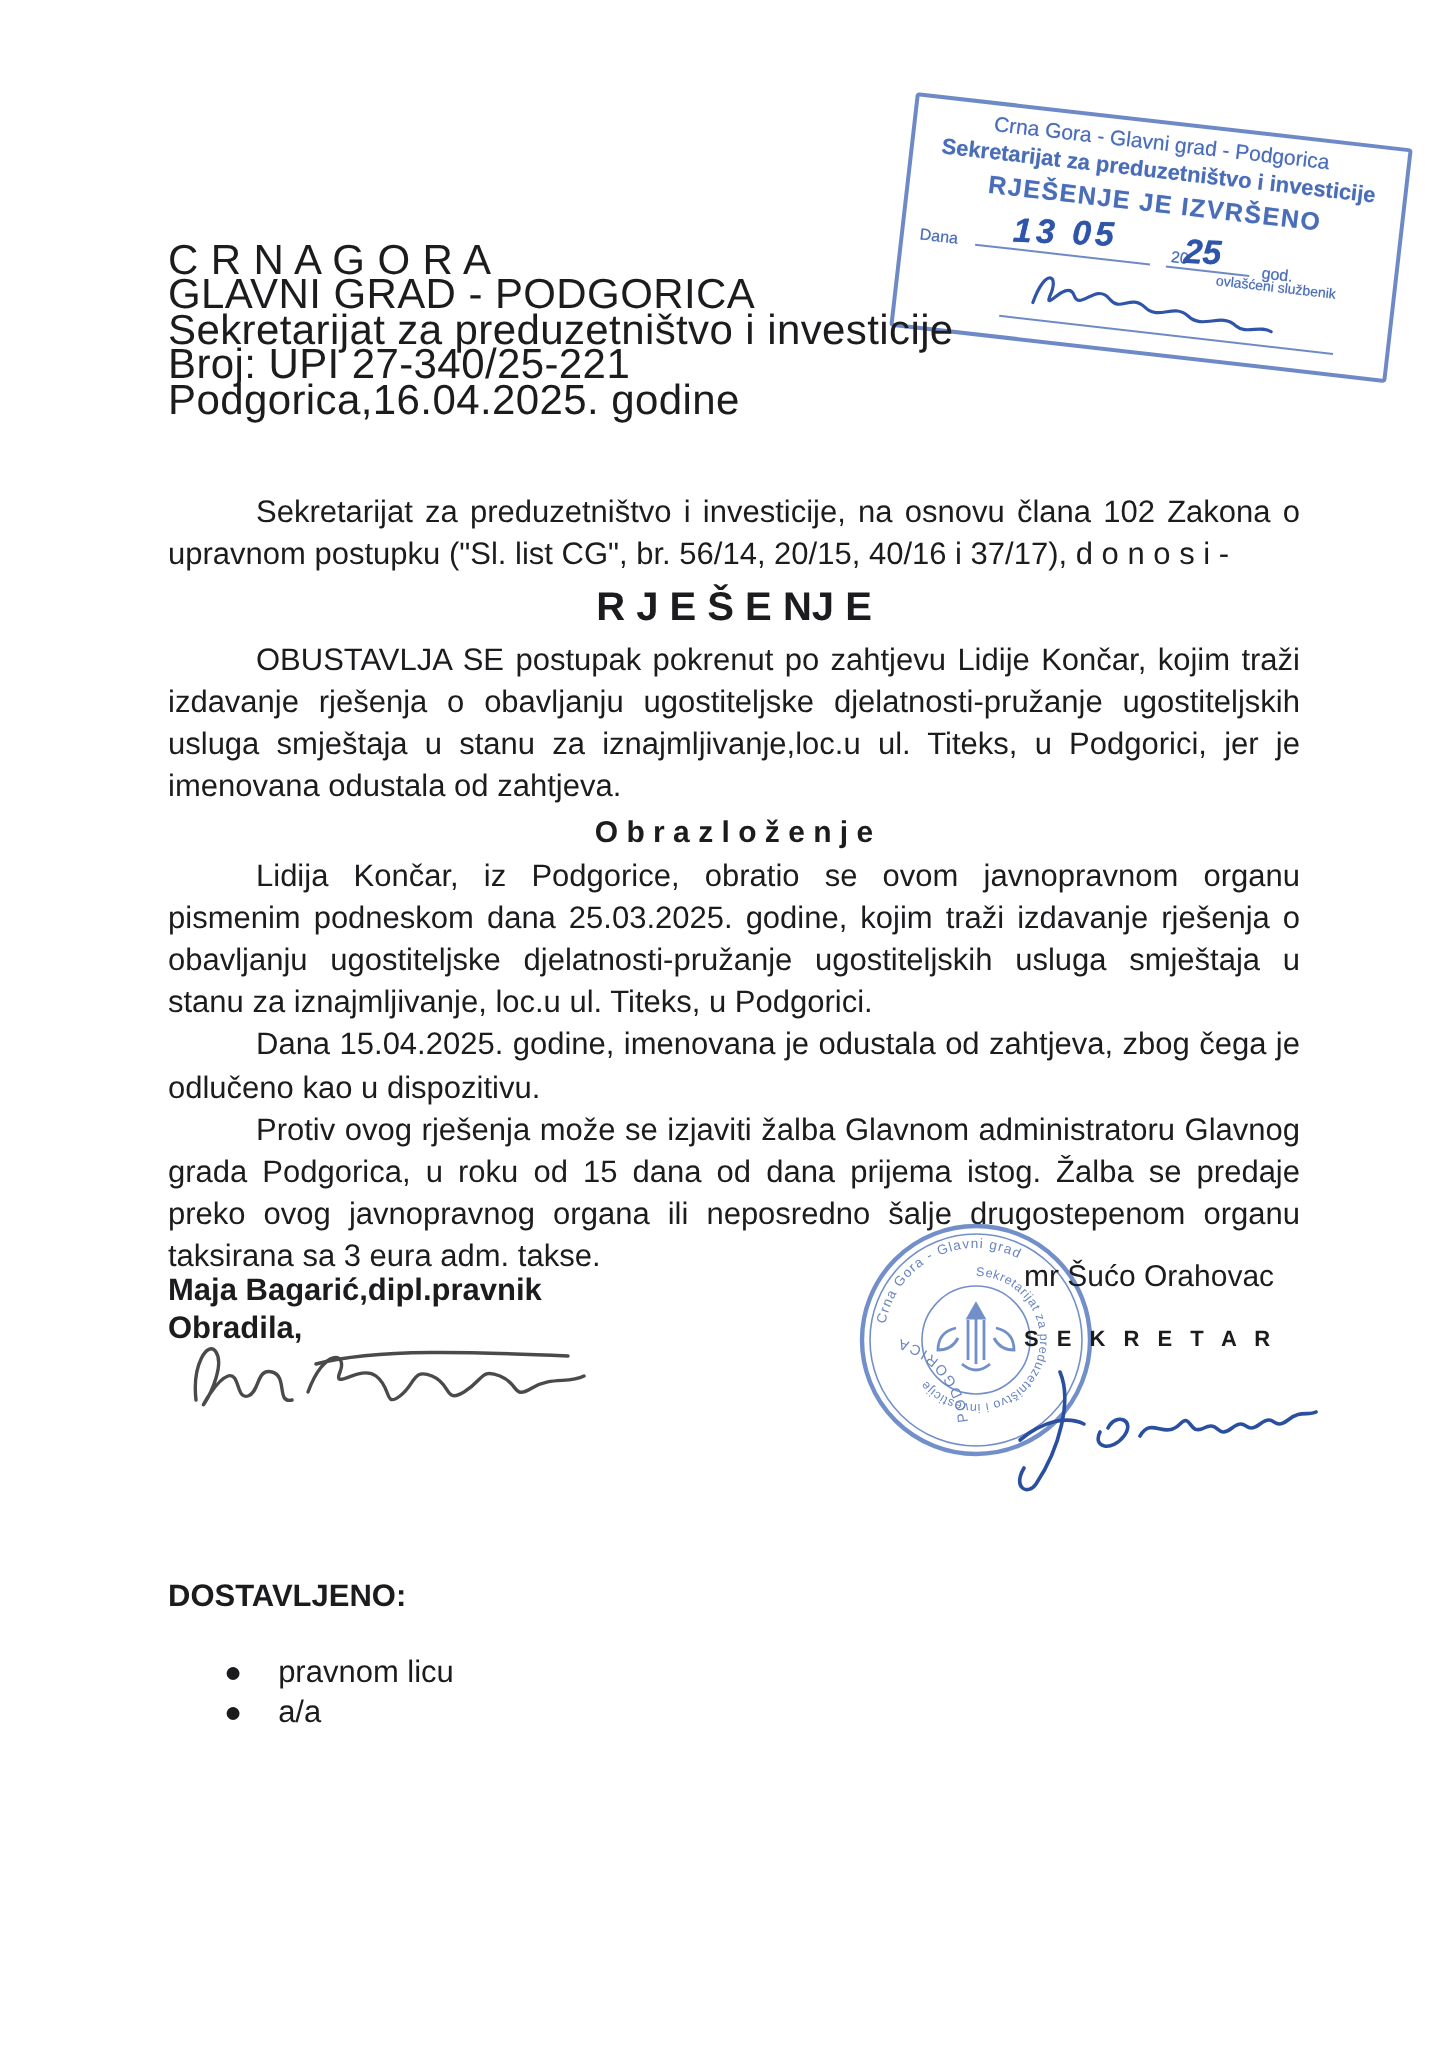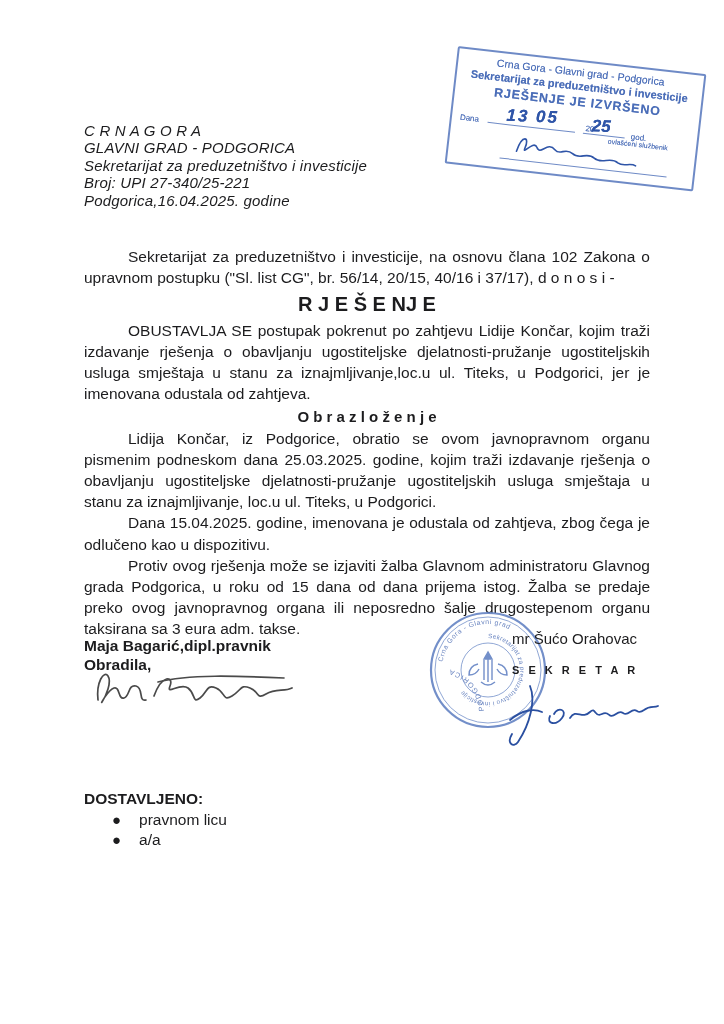--- a/index.html
+++ b/index.html
@@ -28,39 +28,39 @@
   .hand{
     font-style:italic;font-weight:700;color:#2f55a8;font-size:17px;
     display:inline-block;transform:rotate(-4deg);letter-spacing:2px;
     text-shadow:0 0 .4px #2f55a8;
   }
   .hand.small2{position:absolute;left:8px;bottom:-2px;letter-spacing:0;}
   .stamp .sig-wrap{position:absolute;left:52px;top:74px;width:168px;border-bottom:1.4px solid rgba(74,109,184,.8);}
   .stamp .officer{position:absolute;right:2px;top:-2px;font-size:7px;}
   .stamp .sigsvg{display:block;margin-left:10px;}
   
-  .hdr{position:absolute;left:84px;top:122px;font-size:15px;line-height:17.4px;letter-spacing:.2px;font-style:italic;}
+  .hdr{position:absolute;left:84px;top:122px;font-size:21px;line-height:17.4px;letter-spacing:.2px;}
   
   .body-flow{position:absolute;left:84px;top:246px;width:566px;font-size:15.5px;line-height:21.2px;text-align:justify;}
   .body-flow p{margin:0;text-indent:44px;}
   .center-title{text-align:center;font-weight:700;text-indent:0 !important;}
   .title-rjesenje{margin-top:6px !important;font-size:20px;}
   .decision-p{margin-top:4px !important;}
   .title-obraz{margin-top:2px !important;font-size:15px;}
   b{font-weight:400;}
   
   .sig-left{position:absolute;left:84px;top:637px;font-size:15.5px;line-height:18.5px;font-weight:700;}
   .sig-left-svg{position:absolute;left:88px;top:660px;}
   .sealsvg{position:absolute;left:426px;top:608px;opacity:.85;}
   .sig-right-name{position:absolute;left:512px;top:630px;font-size:15px;font-weight:400;}
   .sig-right-role{position:absolute;left:512px;top:664px;font-size:11px;font-weight:700;letter-spacing:3px;}
   .sig-right-svg{position:absolute;left:486px;top:678px;}
   
   .dist{position:absolute;left:84px;top:789px;font-size:15.5px;line-height:20.5px;}
-  .dist-title{font-weight:700;margin-bottom:0;}
+  .dist-title{font-weight:700;margin-bottom:17px;}
   .dist-item{display:flex;align-items:baseline;padding-left:28px;}
   .dist-item .bullet{font-size:15px;margin-right:18px;}
 </style>
 </head>
 <body>
 
 <div class="page">
 
   <div class="stamp">
     <div class="r1">Crna Gora - Glavni grad - Podgorica</div>

